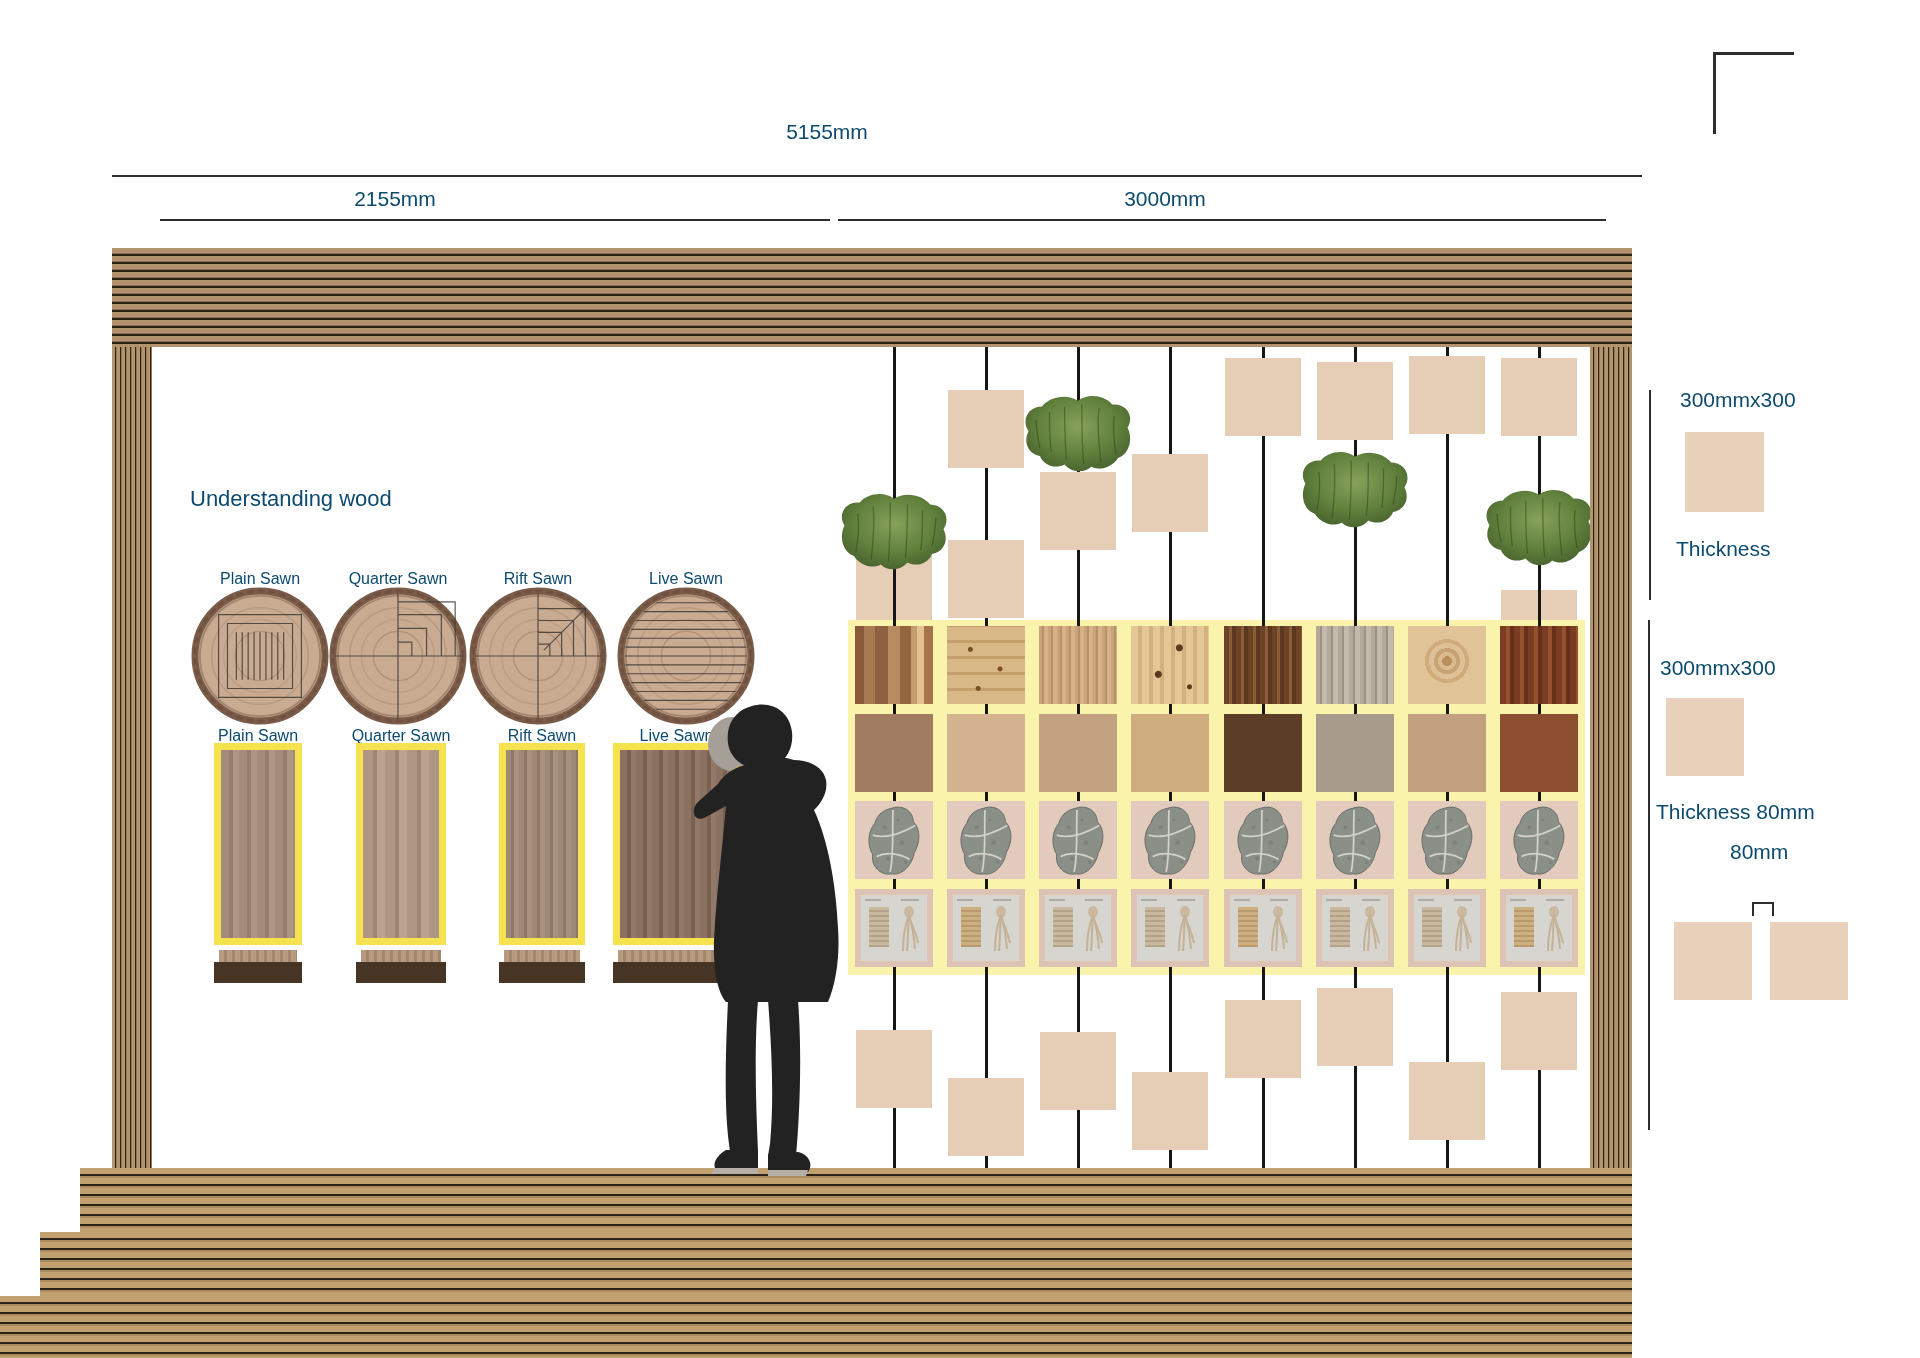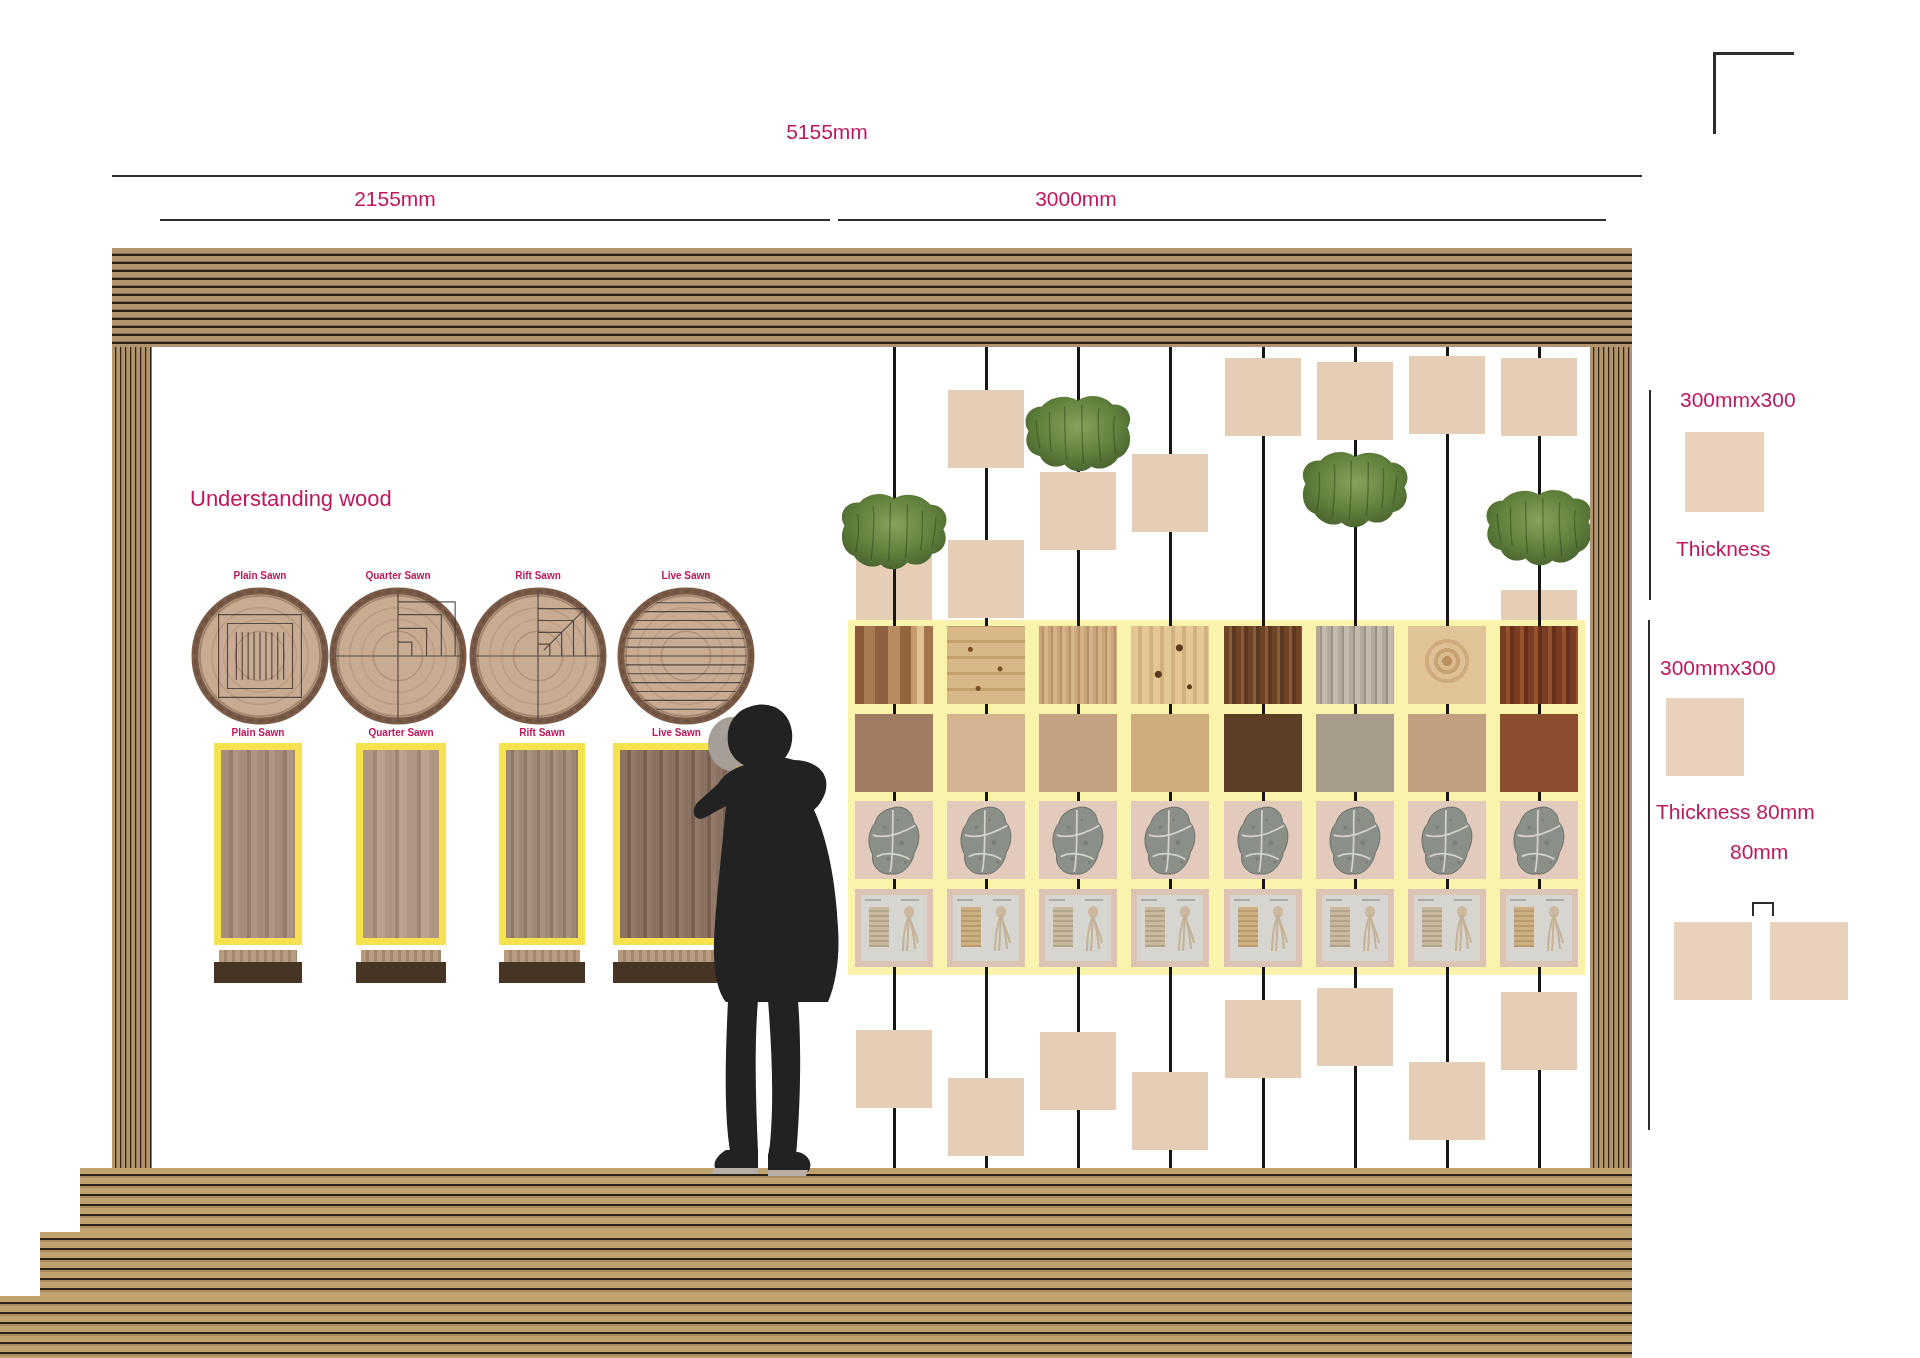--- a/index.html
+++ b/index.html
@@ -1,21 +1,21 @@
 <!DOCTYPE html>
 <html><head>
 <meta charset="utf-8">
 <style>
   html,body{margin:0;padding:0;background:#ffffff}
   #scene{position:relative;width:1920px;height:1358px;background:#fff;overflow:hidden;
          font-family:"Liberation Sans",sans-serif;color:#1c1c1c}
   .abs{position:absolute}
-  .lbl{position:absolute;color:#be185d;white-space:nowrap}
+  .lbl{position:absolute;color:#0c4a6e;white-space:nowrap}
   .dim{font-size:21px}
-  .small{font-size:10px;font-weight:bold}
+  .small{font-size:16px;font-weight:normal}
   .line{position:absolute;background:#2d2d2d}
   
   .hw{background:repeating-linear-gradient(180deg,#b2946f 0 5px,#8b6e4f 5px 6px,#2b2218 6px 8px)}
   .vw{background:repeating-linear-gradient(90deg,#b2946f 0 3px,#2b2218 3px 4px,#97794f 4px 5px)}
   .fl{background:repeating-linear-gradient(180deg,#c2a171 0 6px,#2b2218 6px 8px,#ab8a5e 8px 10px)}
   .wire{position:absolute;width:3px;background:#161616}
   .tile{position:absolute;width:78px;height:78px}
   
   .t0{background:linear-gradient(90deg,#8a5a38 0 12%,#a87a52 12% 26%,#8f6140 26% 42%,#b88c60 42% 58%,#94663f 58% 72%,#c59c6e 72% 80%,#e3c193 80% 88%,#a5744c 88% 100%)}
   .t1{background:radial-gradient(circle at 30% 30%,#7a5026 0 2px,rgba(0,0,0,0) 3px),radial-gradient(circle at 68% 55%,#7a5026 0 2px,rgba(0,0,0,0) 3px),radial-gradient(circle at 40% 80%,#7a5026 0 2px,rgba(0,0,0,0) 3px),repeating-linear-gradient(0deg,#d8b886 0 13px,#c5a06d 13px 16px)}
@@ -88,21 +88,21 @@
   <div class="abs hw" style="left:112px;top:248px;width:1520px;height:99px;z-index:5"></div>
   <div class="abs vw" style="left:112px;top:347px;width:40px;height:821px;z-index:5"></div>
   <div class="abs vw" style="left:1590px;top:347px;width:42px;height:821px;z-index:5"></div>
   <div class="abs fl" style="left:80px;top:1168px;width:1552px;height:64px;z-index:5"></div>
   <div class="abs fl" style="left:40px;top:1232px;width:1592px;height:64px;z-index:5"></div>
   <div class="abs fl" style="left:0px;top:1296px;width:1632px;height:62px;z-index:5"></div>
 
   <div class="lbl dim" style="left:827px;top:120px;transform:translateX(-50%)">5155mm</div>
   <div class="line" style="left:112px;top:175px;width:1530px;height:2px"></div>
   <div class="lbl dim" style="left:395px;top:187px;transform:translateX(-50%)">2155mm</div>
-  <div class="lbl dim" style="left:1076px;top:187px;transform:translateX(-50%)">3000mm</div>
+  <div class="lbl dim" style="left:1165px;top:187px;transform:translateX(-50%)">3000mm</div>
   <div class="line" style="left:160px;top:219px;width:670px;height:2px"></div>
   <div class="line" style="left:838px;top:219px;width:768px;height:2px"></div>
 
   <div class="line" style="left:1714px;top:52px;width:80px;height:3px"></div>
   <div class="line" style="left:1713px;top:52px;width:3px;height:82px"></div>
 
   <div class="lbl" style="left:190px;top:486px;font-size:22px">Understanding wood</div>
 
   <div class="line" style="left:1649px;top:390px;width:2px;height:210px"></div>
   <div class="lbl dim" style="left:1680px;top:388px">300mmx300</div>

